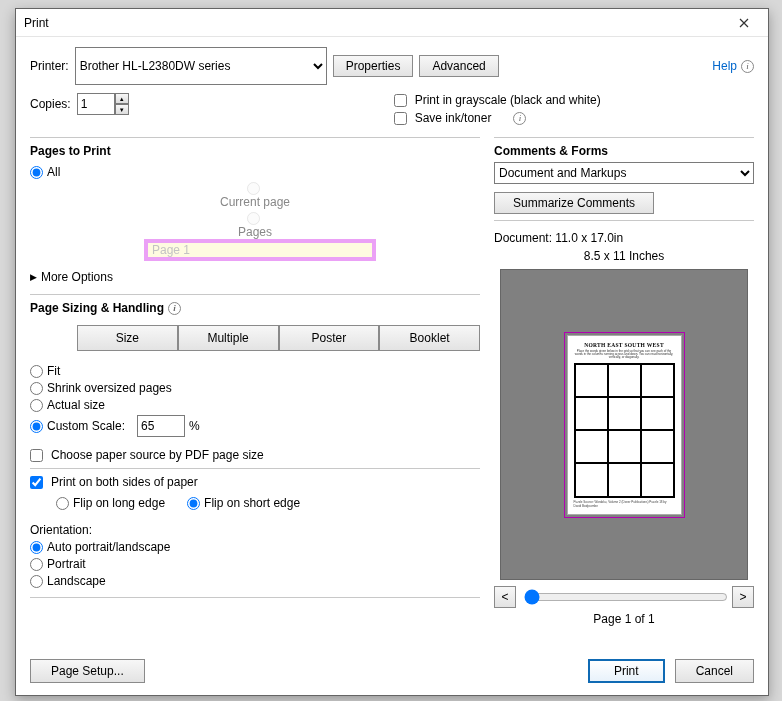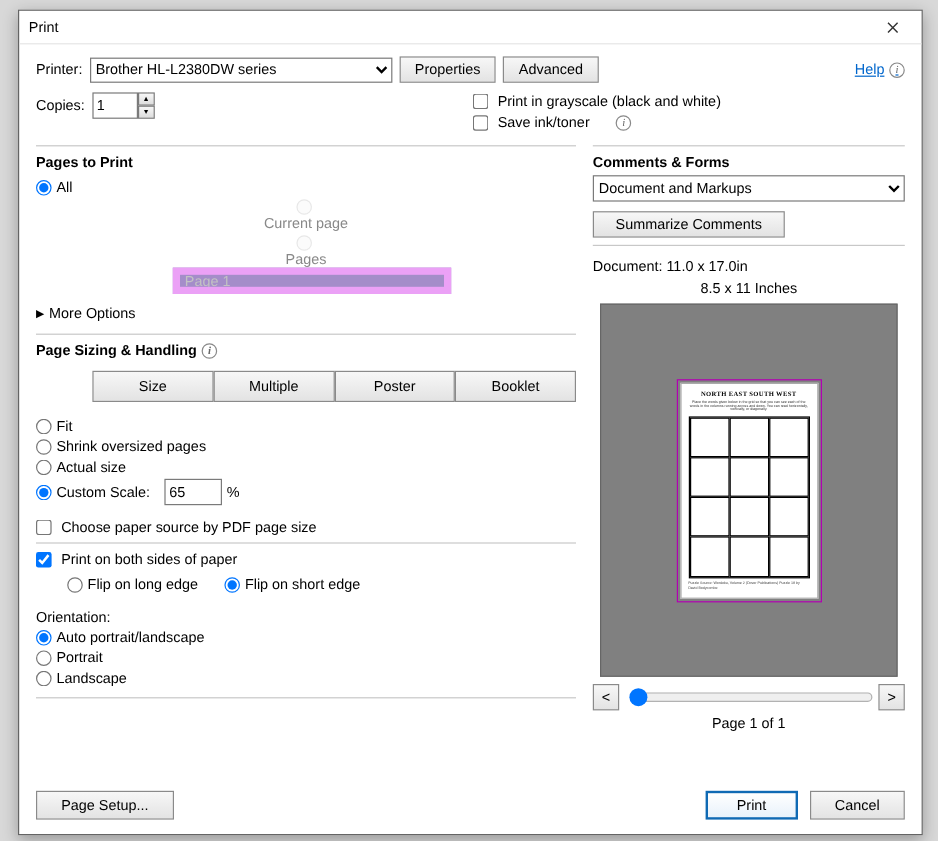--- a/index.html
+++ b/index.html
@@ -5,42 +5,42 @@
   * { box-sizing: border-box; font-family: "Segoe UI", Tahoma, sans-serif; font-size: 12px; }
   body { margin: 0; background: #d8d8d8; width: 782px; height: 701px; position: relative; }
   .dialog { position: absolute; top: 8px; left: 15px; width: 754px; height: 688px; background: #fff; border: 1px solid #646464; box-shadow: 0 4px 12px rgba(0,0,0,0.3); display: flex; flex-direction: column; }
   .titlebar { height: 28px; display: flex; align-items: center; padding: 0 8px; border-bottom: 1px solid #e5e5e5; }
   .titlebar-title { flex: 1; font-size: 12px; }
   .close-btn { width: 32px; height: 24px; display: flex; align-items: center; justify-content: center; cursor: pointer; }
   .close-btn svg { width: 10px; height: 10px; }
   .content { flex: 1; padding: 10px 14px 0 14px; display: flex; flex-direction: column; }
   .top-row { display: flex; align-items: center; gap: 6px; margin-bottom: 8px; }
   .label { white-space: nowrap; }
-  select.printer-select { width: 252px; height: 21px; border: 1px solid #7a7a7a; background: #fff; }
+  select.printer-select { width: 252px; height: 38px; border: 1px solid #7a7a7a; background: #fff; }
   .btn { height: 22px; border: 1px solid #8a8a8a; background: linear-gradient(#f7f7f7,#e3e3e3); padding: 0 12px; cursor: pointer; display: inline-flex; align-items: center; justify-content: center; }
-  .help-link { margin-left: auto; display: flex; align-items: flex-end; gap: 4px; color: #0066cc; text-decoration: underline; cursor: pointer; }
+  .help-link { margin-left: auto; display: flex; align-items: flex-end; gap: 4px; color: #0066cc; cursor: pointer; }
   .info-icon { width: 13px; height: 13px; border: 1px solid #888; border-radius: 50%; display: inline-flex; align-items: center; justify-content: center; font-size: 9px; color: #666; font-style: italic; font-family: Georgia, serif; line-height: 1; }
   .row2 { display: flex; align-items: flex-start; margin-bottom: 6px; }
   .copies-group { display: flex; align-items: center; gap: 6px; justify-content: center; }
   .spinner { display: flex; }
   .spinner input { width: 38px; height: 22px; border: 1px solid #7a7a7a; text-align: left; padding: 0 3px; }
   .spinner-btns { display: flex; flex-direction: column; }
   .spinner-btns button { width: 14px; height: 11px; border: 1px solid #7a7a7a; background: linear-gradient(#f7f7f7,#ddd); font-size: 6px; line-height: 1; padding: 0; cursor: pointer; }
   .checkbox-group { margin-left: 265px; display: flex; flex-direction: column; gap: 4px; }
   .check-row { display: flex; align-items: center; gap: 4px; }
   input[type=checkbox], input[type=radio] { margin: 0 4px 0 0; }
   .main-columns { display: flex; gap: 14px; flex: 1; }
   .left-col { width: 450px; display: flex; flex-direction: column; }
   .right-col { flex: 1; display: flex; flex-direction: column; }
   .section-head { font-weight: bold; font-size: 12px; margin-bottom: 4px; display: flex; align-items: center; gap: 4px; }
   .hr { border-top: 1px solid #c8c8c8; margin: 6px 0; }
   .radio-row { display: flex; align-items: center; margin: 3px 0; }
   .radio-row.disabled { color: #888; flex-direction: column; }
   .radio-row.disabled input { opacity: 0.5; }
-  .pages-input { width: 232px; height: 22px; border: 6px solid #d946ef; background: #4c1d95; padding: 0 4px; color: #888; margin-left: 10px; }
+  .pages-input { width: 232px; height: 22px; border: 4px solid #d946ef; background: #fef9c3; padding: 0 4px; color: #888; margin-left: 10px; }
   .more-options { display: flex; align-items: center; gap: 4px; cursor: pointer; margin: 6px 0 4px 0; }
   .tri { font-size: 9px; }
   .sizing-btns { display: flex; gap: 0; margin: 6px 0 10px 0; padding-left: 47px; }
   .sizing-btns .btn { flex: 1; height: 26px; }
   .scale-input { width: 48px; height: 22px; border: 1px solid #7a7a7a; padding: 0 3px; margin: 0 4px 0 12px; text-align: left; }
   .duplex-sub { margin-left: 26px; display: flex; gap: 22px; margin-top: 4px; }
   .comments-select { width: 100%; height: 22px; border: 1px solid #7a7a7a; background: #fff; margin-bottom: 8px; }
   .preview-area { margin-top: 4px; }
   .preview-caption { text-align: center; margin: 4px 0 6px 0; }
   .preview-frame { width: 248px; height: 311px; border: 1px solid #666; background: #808080; margin: 0 auto; position: relative; display: flex; align-items: center; justify-content: center; }

